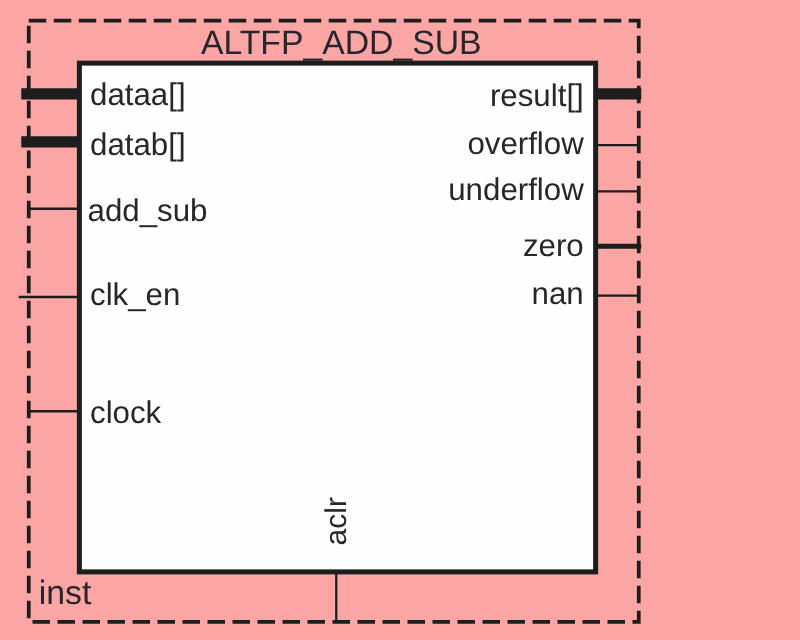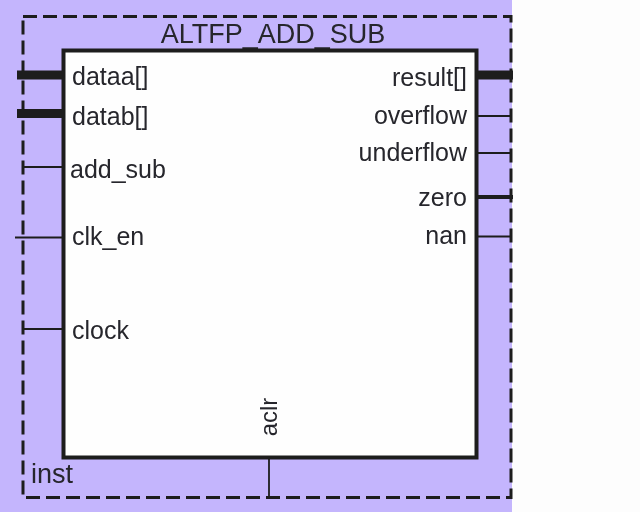--- a/index.html
+++ b/index.html
@@ -2,23 +2,23 @@
 <html><head>
 <meta charset="utf-8">
 <style>
   html, body {
     margin: 0;
     padding: 0;
     background: #fdfdfd;
   }
   .stage {
     position: relative;
-    width: 512px;
+    width: 640px;
     height: 512px;
-    background: #c4b5fd;
+    background: #fca5a5;
     font-family: "Liberation Sans", sans-serif;
   }
   svg { display: block; }
 
   .outer-boundary {
     fill: none;
     stroke: #1d1d1d;
     stroke-width: 3;
     stroke-dasharray: 14 6;
   }

